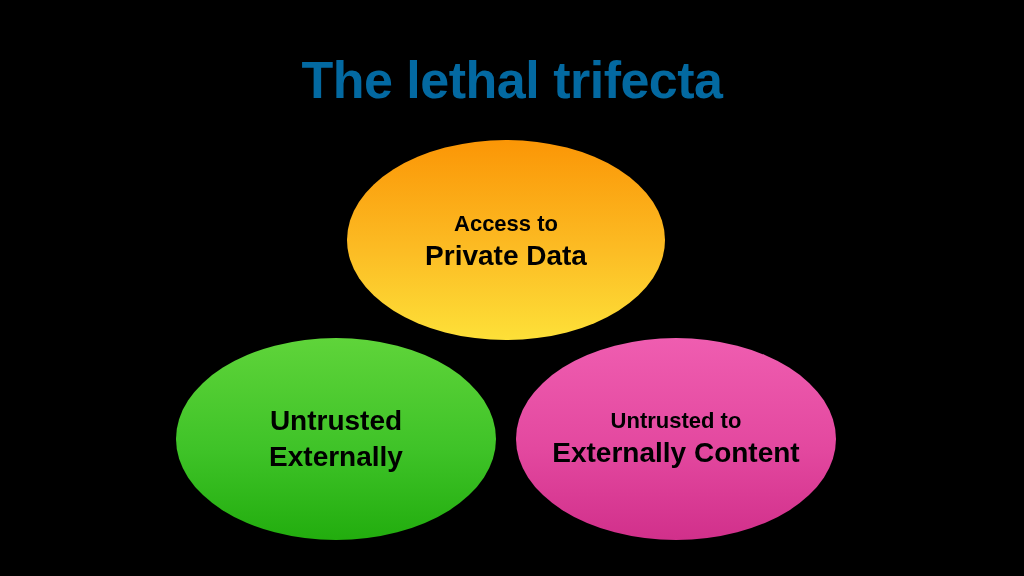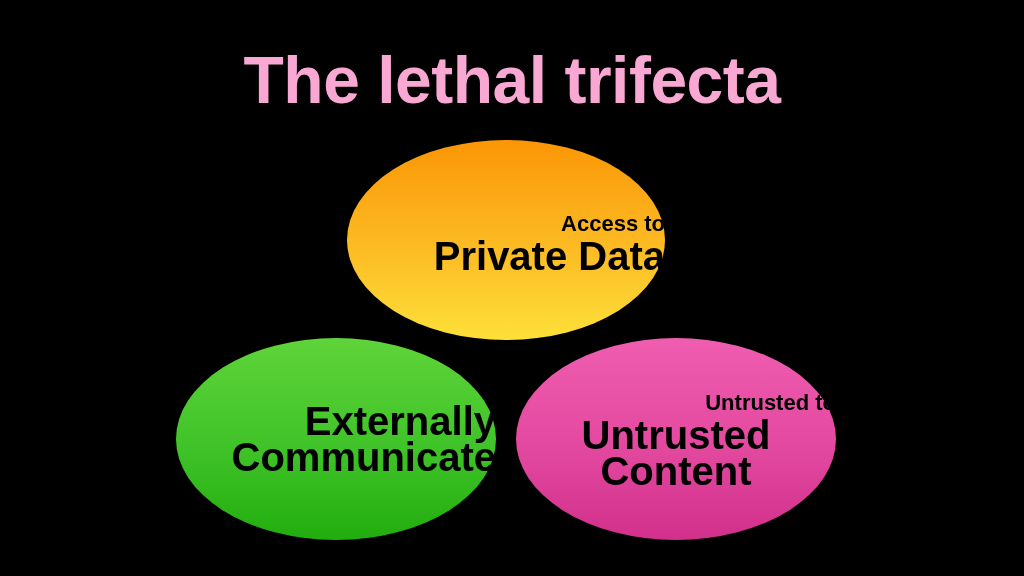--- a/index.html
+++ b/index.html
@@ -1,42 +1,42 @@
 <!DOCTYPE html>
 <html><head>
 <meta charset="utf-8">
 <style>
   html, body { margin:0; padding:0; background:#000; }
   body { width:1024px; height:576px; position:relative; overflow:hidden;
          font-family:"Liberation Sans", "DejaVu Sans", sans-serif; }
   .title { position:absolute; left:0; width:1024px; top:40px; text-align:center;
-           color:#f9a8d4; font-weight:bold; font-size:66px; line-height:80px; letter-spacing:-0.5px; }
+           color:#0369a1; font-weight:bold; font-size:52px; line-height:80px; letter-spacing:-0.5px; }
   .ellipse { position:absolute; border-radius:50%; display:flex; flex-direction:column;
-             align-items:flex-end; justify-content:center; text-align:center; color:#000; font-weight:bold; }
+             align-items:center; justify-content:center; text-align:center; color:#000; font-weight:bold; }
   .small { font-size:22px; line-height:28px; }
-  .big { font-size:40px; line-height:36px; }
+  .big { font-size:28px; line-height:36px; }
   #orange { left:347px; top:140px; width:318px; height:200px;
             background:linear-gradient(to bottom, #fb9606 0%, #fcbc24 55%, #fde038 100%); }
   #orange .small { margin-top:4px; }
   #green { left:176px; top:338px; width:320px; height:202px;
            background:linear-gradient(to bottom, #5fd43a 0%, #3fc328 55%, #22ad0e 100%); }
   #pink { left:516px; top:338px; width:320px; height:202px;
           background:linear-gradient(to bottom, #ef5db0 0%, #e3489f 55%, #d1308b 100%); }
 </style>
 </head>
 <body>
 
 <div class="title">The lethal trifecta</div>
 
 <div class="ellipse" id="orange">
   <div class="small">Access to</div>
   <div class="big">Private Data</div>
 </div>
 
 <div class="ellipse" id="green">
+  <div class="big">Untrusted</div>
   <div class="big">Externally</div>
-  <div class="big">Communicate</div>
 </div>
 
 <div class="ellipse" id="pink">
   <div class="small">Untrusted to</div>
-  <div class="big">Untrusted Content</div>
+  <div class="big">Externally Content</div>
 </div>
 
 </body></html>

